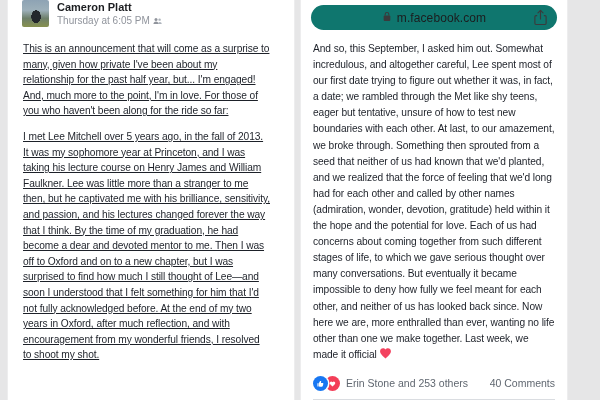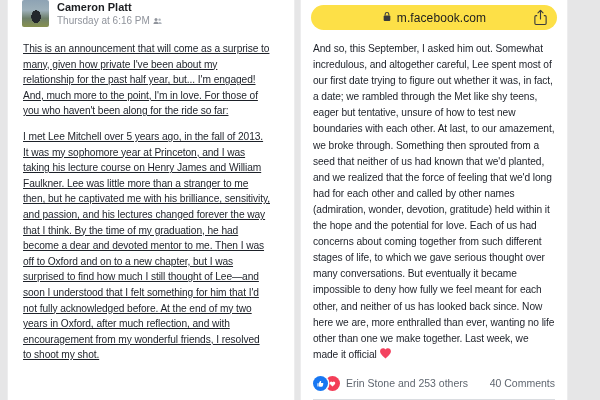--- a/index.html
+++ b/index.html
@@ -24,21 +24,21 @@
   .author{font-size:11px;font-weight:bold;color:#1c1e21;line-height:13px;}
   .meta{font-size:10px;color:#90949c;display:flex;align-items:center;gap:3px;margin-top:1px;}
   .meta svg{display:block;}
   .body-text{font-size:10.2px;line-height:15.6px;letter-spacing:-.08px;
              color:#1d2129;margin:10px 14px 0;}
   .panel-left .body-text{margin:10px 24px 0 15px;text-decoration:underline;}
   .panel-left .body-text.first{margin-top:12px;}
 
   
   .browser-bar{padding:5px 10px 3px;background:#fff;}
-  .url-pill{height:25px;background:#fde047;border-radius:13px;position:relative;
+  .url-pill{height:25px;background:#0f766e;border-radius:13px;position:relative;
             display:flex;align-items:center;justify-content:center;gap:5px;
             font-size:12px;color:#1c1c1e;cursor:text;}
   .url-text{letter-spacing:.1px;}
   .share-page{position:absolute;right:9px;top:4px;cursor:pointer;}
   .panel-right .body-text{margin:8px 12px 12px;line-height:16.1px;}
   .inline-heart{display:inline-block;vertical-align:-1px;margin-left:2px;}
 
   .reactions-row{display:flex;align-items:center;margin:9px 12px 0;
                  font-size:10.5px;color:#606770;}
   .badge{width:15px;height:15px;border-radius:50%;display:flex;align-items:center;
@@ -55,21 +55,21 @@
 
 <div class="page">
 
   <section class="panel panel-left">
 
     <div class="post-head">
       <div class="avatar"></div>
       <div>
         <div class="author">Cameron Platt</div>
         <div class="meta">
-          <span>Thursday at 6:16 PM</span>
+          <span>Thursday at 6:05 PM</span>
           <span>
             <svg width="9" height="8" viewBox="0 0 12 10">
               <circle cx="4" cy="3" r="2" fill="#90949c"></circle>
               <path d="M0.6 9c0-2 1.5-3.2 3.4-3.2S7.4 7 7.4 9z" fill="#90949c"></path>
               <circle cx="8.8" cy="3.2" r="1.6" fill="#aeb4bc"></circle>
               <path d="M6.6 9c.2-1.7 1.2-2.6 2.6-2.6 1.3 0 2.2.9 2.4 2.6z" fill="#aeb4bc"></path>
             </svg>
           </span>
         </div>
       </div>

